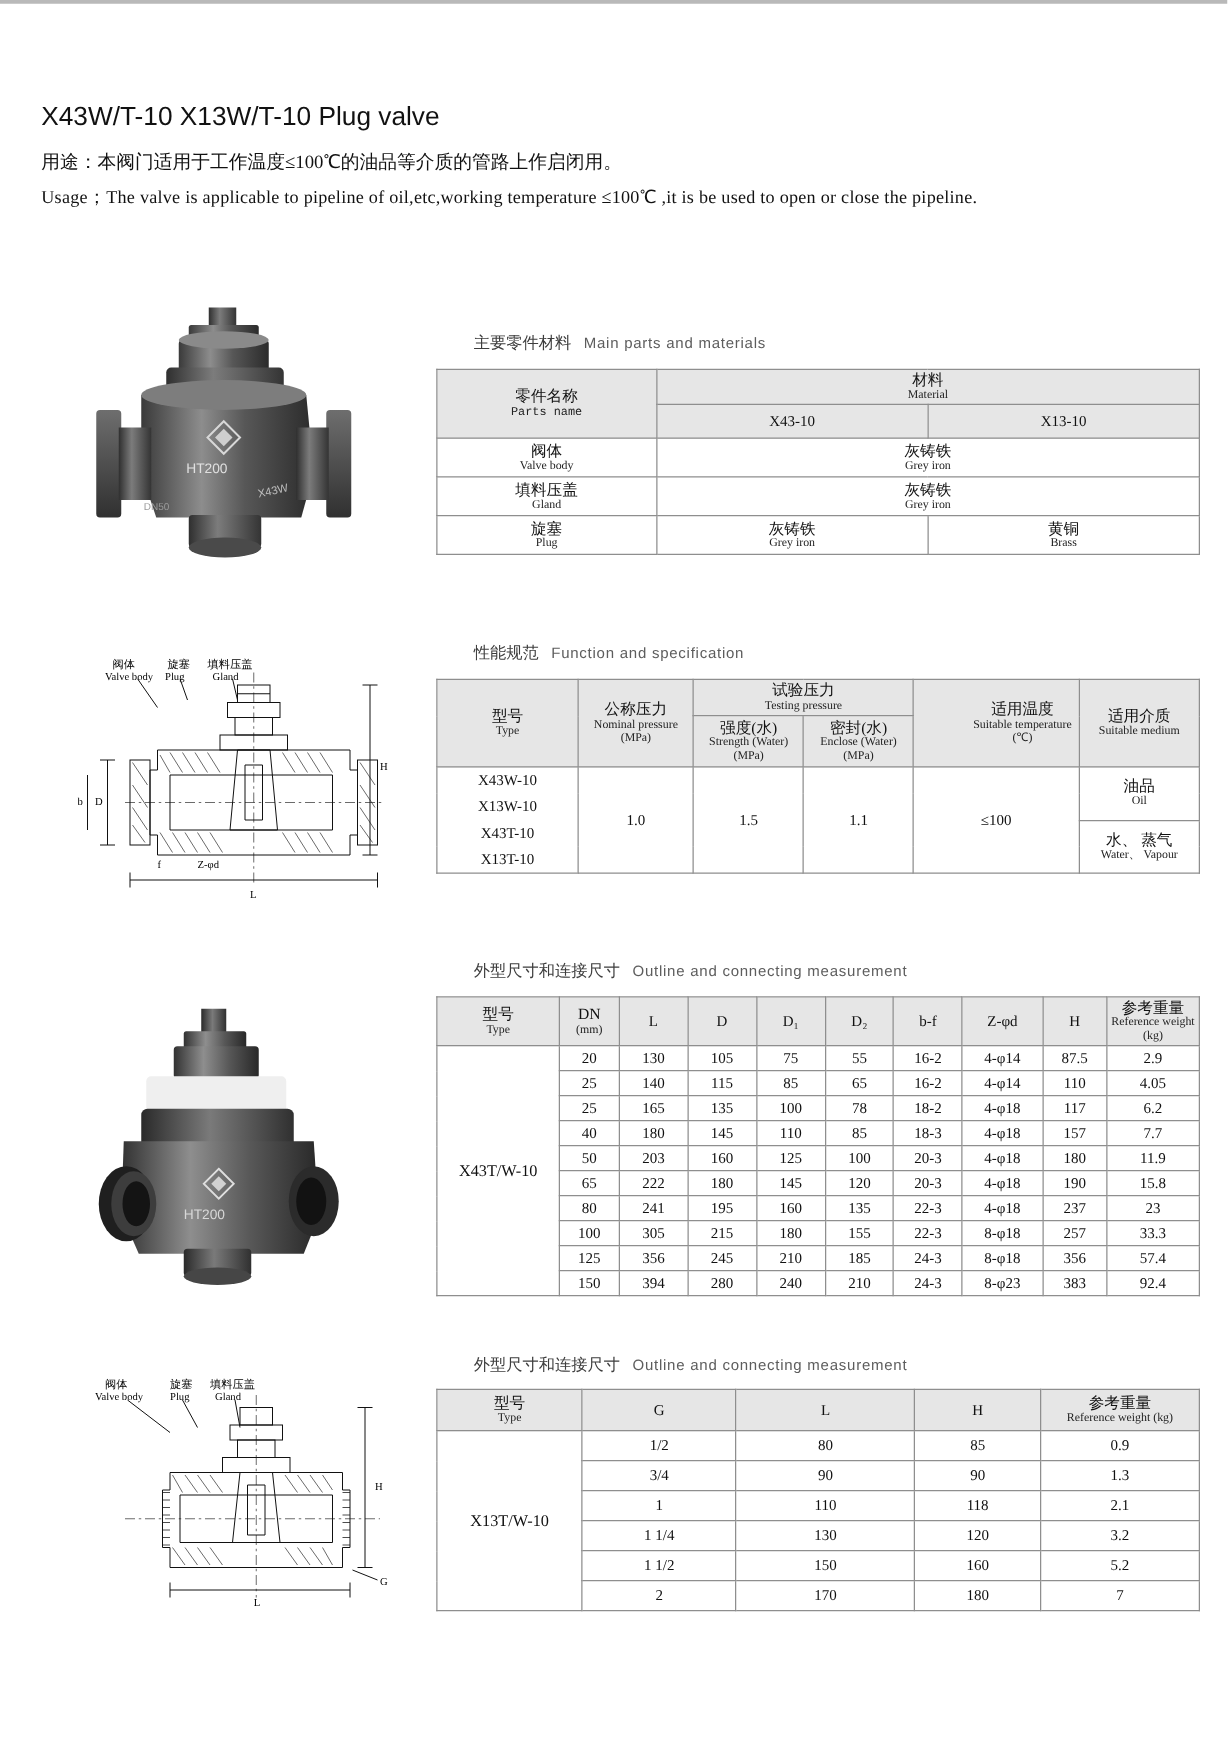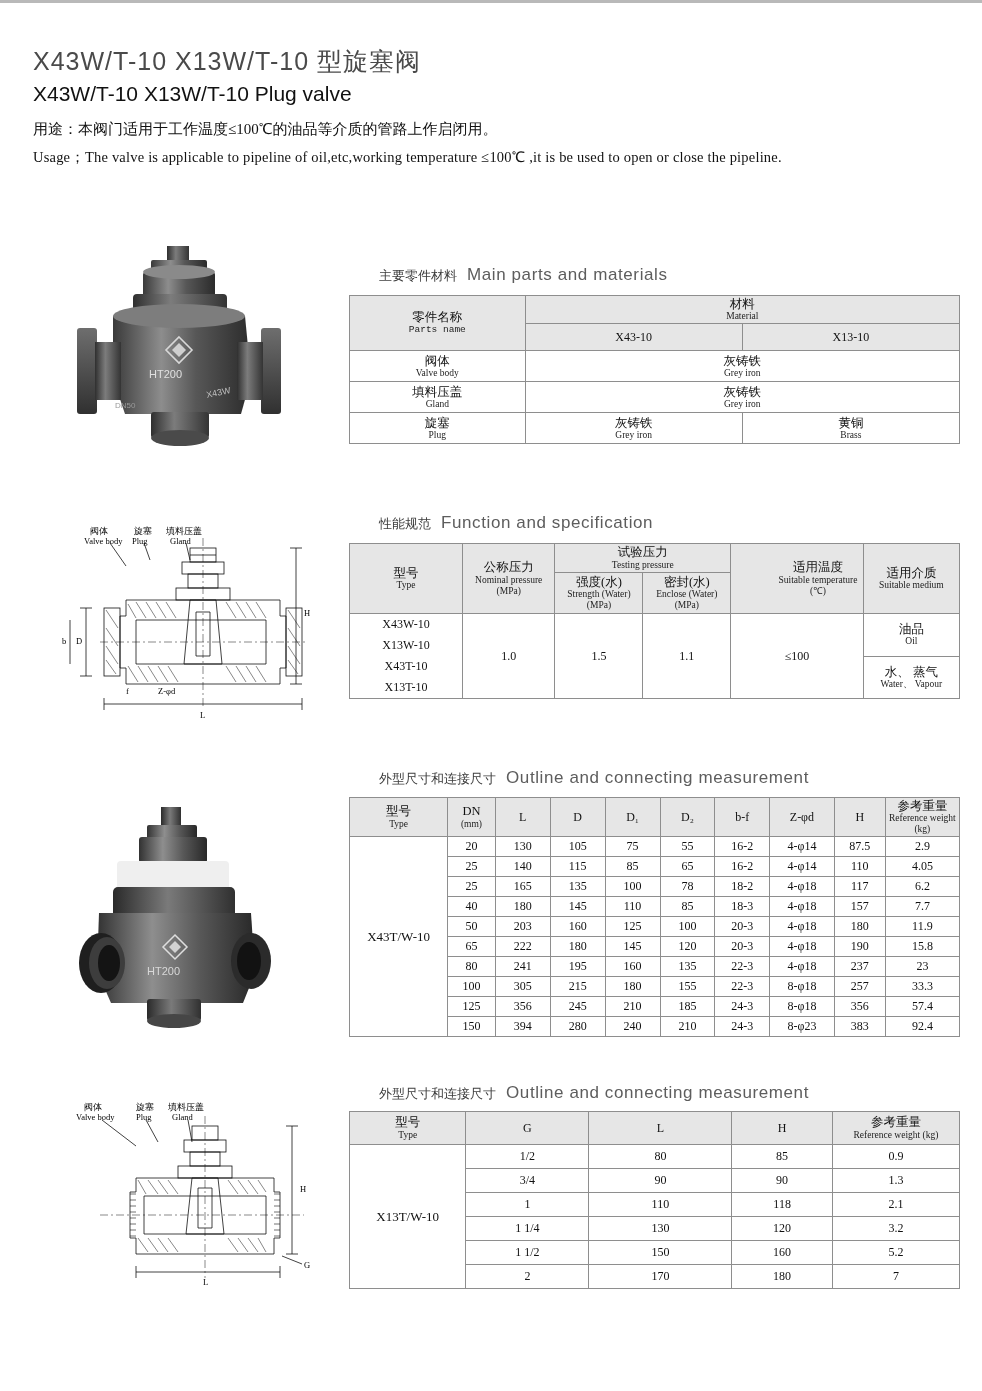--- a/index.html
+++ b/index.html
@@ -33,21 +33,21 @@
     font-size:15px;color:#111;white-space:nowrap;
   }
   .usage-en{
     position:absolute;left:33px;top:145px;
     font-size:14.5px;color:#111;white-space:nowrap;
     letter-spacing:.2px;
   }
   
   .sec-title{position:absolute;white-space:nowrap;}
   .sec-title .cn{font-size:13px;color:#3d3d3d;font-family:"Liberation Sans", sans-serif;margin-left:30px;}
-  .sec-title .en{font-size:17px;color:#5d5d5d;font-family:"Liberation Sans", sans-serif;letter-spacing:.6px;margin-left:10px;}
+  .sec-title .en{font-size:12px;color:#5d5d5d;font-family:"Liberation Sans", sans-serif;letter-spacing:.6px;margin-left:10px;}
   
   table{border-collapse:collapse;position:absolute;font-size:12px;}
   table td,table th{
     border:1px solid #8e8e8e;
     text-align:center;vertical-align:middle;
     padding:1px 2px;
     font-weight:normal;
   }
   .hd{background:#e6e6e6;}
   .cn1{font-size:12.5px;display:block;line-height:1.15;}
@@ -56,21 +56,20 @@
   .art{position:absolute;}
   svg{display:block;}
   .lbl{font-size:8.5px;font-family:"Liberation Serif",serif;}
   .lbl-cn{font-size:9px;}
 </style>
 </head>
 <body>
 
 <div class="page">
 
-  <div class="title-cn">X43W/T-10  X13W/T-10 型旋塞阀</div>
   <div class="title-en">X43W/T-10  X13W/T-10 Plug valve</div>
   <div class="usage-cn">用途：本阀门适用于工作温度≤100℃的油品等介质的管路上作启闭用。</div>
   <div class="usage-en">Usage；The valve is applicable to pipeline of oil,etc,working  temperature ≤100℃ ,it is be used to open or close the pipeline.</div>
 
   <div class="art" style="left:55px;top:235px;">
     <svg width="260" height="230" viewBox="0 0 260 230">
       <defs>
         <linearGradient id="g1" x1="0" y1="0" x2="1" y2="0">
           <stop offset="0" stop-color="#3a3a3a"></stop>
             <stop offset="0.35" stop-color="#8d8d8d"></stop>

